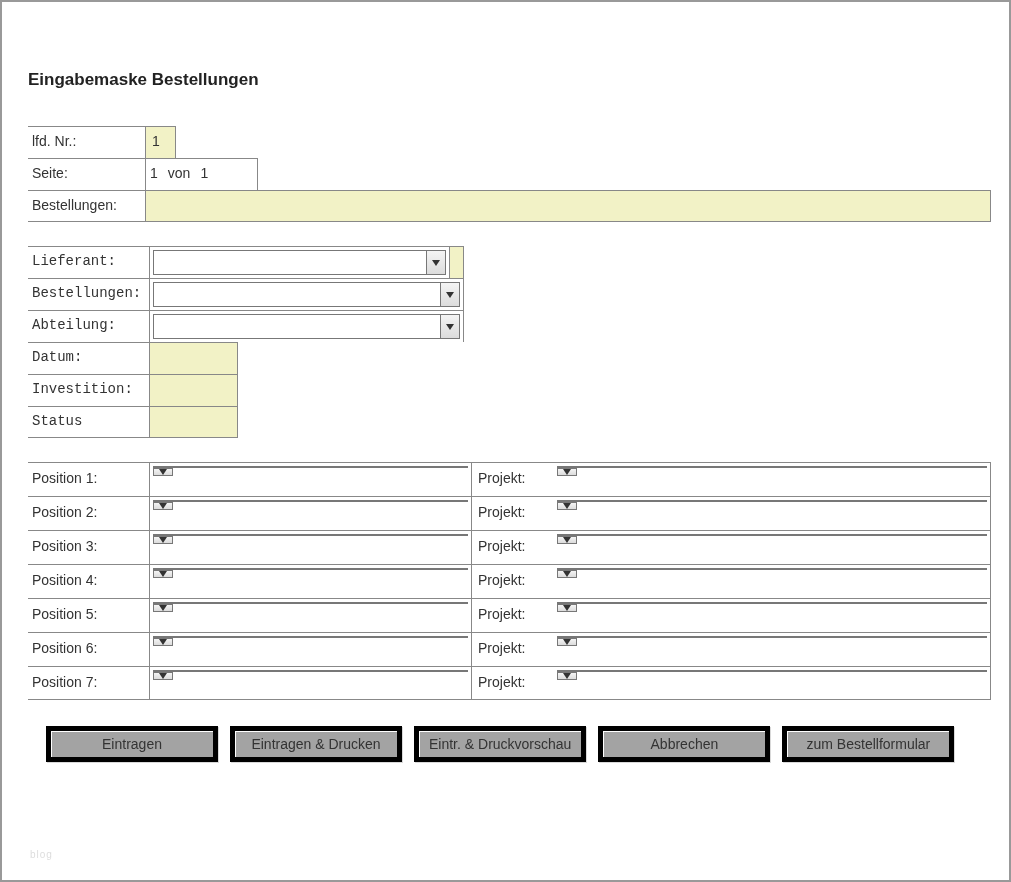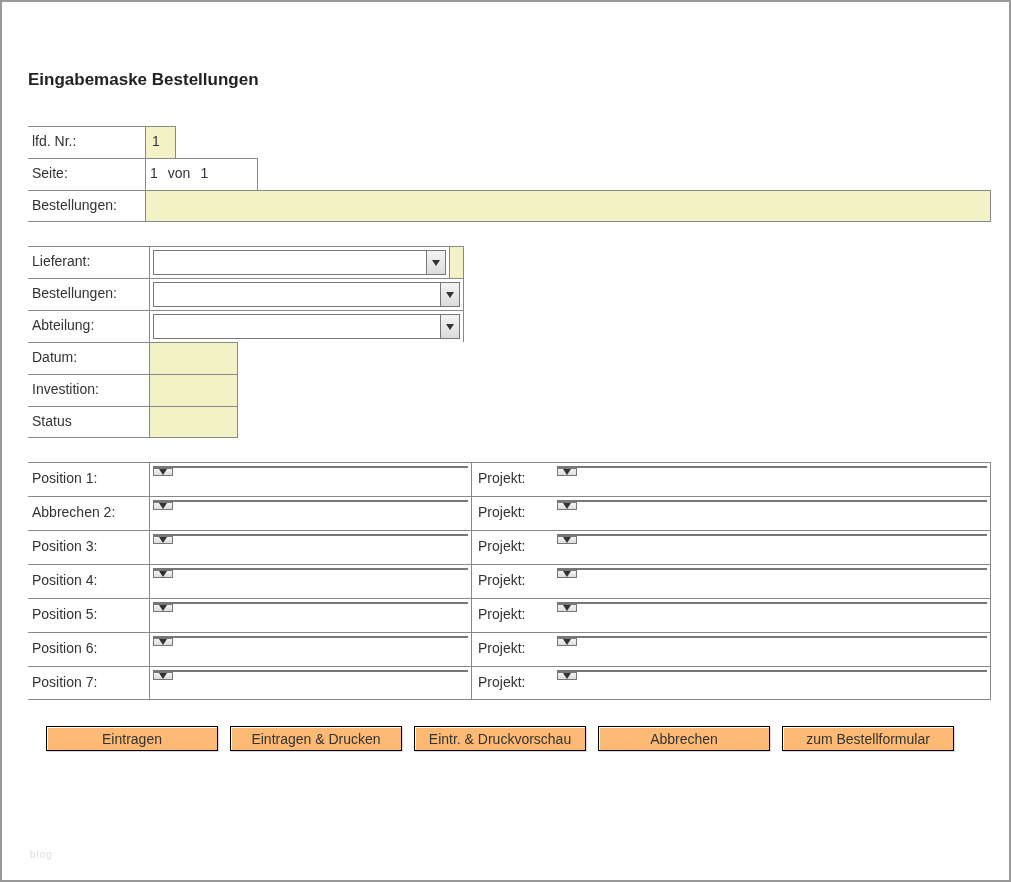--- a/index.html
+++ b/index.html
@@ -33,21 +33,21 @@
   }
   .label-cell {
     border-top: 1px solid #888;
     border-right: 1px solid #888;
     padding: 6px 8px 0 4px;
     font-size: 14px;
     color: #333;
   }
   .group-end { border-bottom: 1px solid #888; }
   .w115 { width: 118px; }
-  .w122 { width: 122px; }
+  .w122 { width: 122px; font-family: Liberation Mono, monospace; }
   .yellow-cell {
     background: #f2f2c6;
     border-top: 1px solid #888;
     border-right: 1px solid #888;
     padding: 6px 6px 0 6px;
   }
   .grow { flex: 1; }
   .dropdown {
     display: flex;
     align-items: stretch;
@@ -111,25 +111,25 @@
     border-top: 1px solid #888;
     border-right: 1px solid #888;
     display: flex;
   }
   .button-bar {
     display: flex;
     gap: 12px;
     margin: 26px 0 0 18px;
   }
   .btn {
-    height: 25px;
+    height: 36px;
     padding: 0 10px;
     min-width: 172px;
-    background: #fdba74;
-    border: 1px solid #000000;
+    background: #a3a3a3;
+    border: 5px solid #000000;
     box-shadow: inset 1px 1px 0 #fff, 1px 1px 0 rgba(0,0,0,0.15);
     font-family: inherit;
     font-size: 14px;
     color: #333;
     cursor: pointer;
   }
   .watermark {
     position: absolute;
     left: 28px;
     bottom: 20px;
@@ -242,21 +242,21 @@
             <div class="combo-input"></div>
             <div class="combo-btn">
               <svg viewBox="0 0 8 6">
                 <path d="M0 0 L8 0 L4 6 Z" fill="#333"></path>
               </svg>
             </div>
           </div>
         </div>
       </div>
       <div class="positions-row">
-        <div class="pos-label">Abbrechen 2:</div>
+        <div class="pos-label">Position 2:</div>
         <div class="pos-combo-wrap">
           <div class="combo" style="flex:1; margin:3px;">
             <div class="combo-input"></div>
             <div class="combo-btn">
               <svg viewBox="0 0 8 6">
                 <path d="M0 0 L8 0 L4 6 Z" fill="#333"></path>
               </svg>
             </div>
           </div>
         </div>

